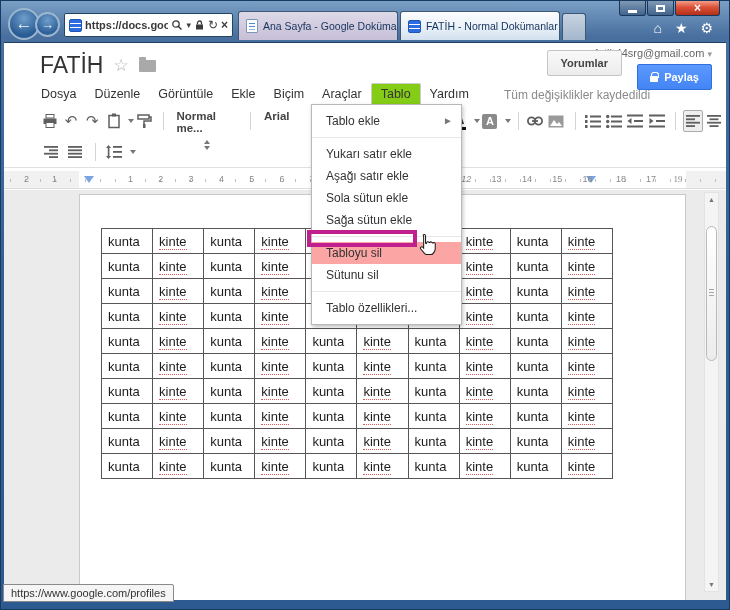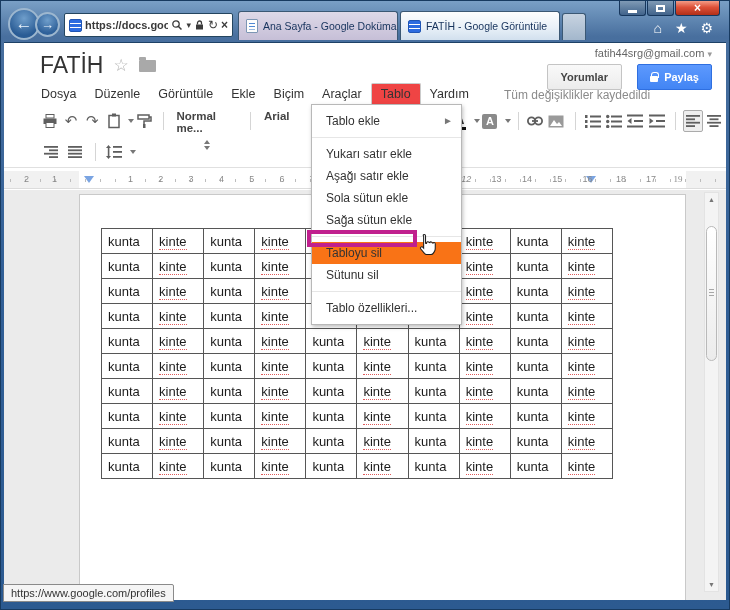--- a/index.html
+++ b/index.html
@@ -49,29 +49,29 @@
   .viewport{position:absolute;left:3px;right:3px;top:41px;bottom:9px;background:#fff;border-top:1px solid #1d4166;overflow:hidden;}
 
   
   .doc-title{position:absolute;left:36px;top:9px;font-size:23px;color:#333;display:flex;align-items:center;gap:10px;}
   .doc-title .star{color:#b0b0b0;font-size:17px;}
   .folder-ic{width:17px;height:12px;background:#a9a9a9;border-radius:1px;position:relative;}
   .folder-ic:before{content:"";position:absolute;left:0;top:-3px;width:7px;height:3px;background:#a9a9a9;border-radius:1px 1px 0 0;}
   .account{position:absolute;right:14px;top:4px;font-size:11px;color:#666;}
   .account .caret{color:#999;font-size:9px;}
   .btn{display:flex;align-items:center;justify-content:center;border-radius:2px;font-size:11px;font-weight:bold;height:26px;}
-  .btn-comments{position:absolute;right:104px;top:21px;padding:0 13px;color:#444;background:linear-gradient(#f9f9f9,#ececec);border:1px solid #c4c4c4;}
+  .btn-comments{position:absolute;right:104px;top:7px;padding:0 13px;color:#444;background:linear-gradient(#f9f9f9,#ececec);border:1px solid #c4c4c4;}
   .btn-share{position:absolute;right:14px;top:21px;padding:0 12px;gap:6px;color:#fff;background:linear-gradient(#5d99fe,#4285f4);border:1px solid #2f6fe0;}
   .lock-ic{width:8px;height:6px;background:#fff;border-radius:1px;position:relative;margin-top:3px;}
   .lock-ic:before{content:"";position:absolute;top:-4px;left:1px;width:6px;height:5px;border:1.5px solid #fff;border-bottom:none;border-radius:3px 3px 0 0;}
 
   
   .menubar{position:absolute;left:28px;top:40px;height:22px;display:flex;align-items:flex-end;font-size:12.5px;color:#333;}
   .mbi{padding:3px 9px 4px;cursor:default;}
-  .mbi.active{border:1px solid #cbcbcb;border-bottom:none;background:#ef4444;border-radius:2px 2px 0 0;}
+  .mbi.active{border:1px solid #cbcbcb;border-bottom:none;background:#84cc16;border-radius:2px 2px 0 0;}
   .save-status{position:absolute;left:500px;top:45px;font-size:12px;color:#8a8a8a;}
 
   
   .tbrow{position:absolute;left:0;right:0;display:flex;align-items:center;}
   .tbrow1{top:63px;height:30px;padding-left:36px;}
   .tbrow2{top:94px;height:30px;padding-left:36px;border-bottom:1px solid #e0e0e0;height:31px;}
   .ti{display:flex;align-items:center;justify-content:center;width:22px;height:22px;color:#5f5f5f;font-size:15px;margin-right:2px;border-radius:2px;}
   .ti.selected{border:1px solid #ababab;background:#eee;}
   .tsep{width:1px;height:18px;background:#d5d5d5;margin:0 7px;}
   .tdrop{display:flex;align-items:center;gap:6px;font-size:11.5px;font-weight:bold;color:#444;padding:0 6px;height:22px;flex-direction:column;}
@@ -105,21 +105,21 @@
   .vs-arrow{position:absolute;left:0;right:0;text-align:center;color:#777;font-size:7px;}
   .vs-up{top:3px;} .vs-down{bottom:3px;}
   .vs-thumb{position:absolute;left:1px;width:11px;top:33px;height:135px;background:linear-gradient(#fff,#ececec);
     border:1px solid #b9b9b9;border-radius:7px;}
   .vs-grip{position:absolute;left:2px;right:2px;top:62px;height:1px;background:#a7a7a7;box-shadow:0 3px 0 #a7a7a7,0 6px 0 #a7a7a7;}
 
   
   .popup{position:absolute;left:310px;top:103px;width:151px;background:#fff;border:1px solid #b8b8b8;
     box-shadow:1px 2px 4px rgba(0,0,0,.25);padding:5px 0;z-index:50;font-size:12px;color:#333;}
   .popup .mi{height:22px;line-height:22px;padding:0 8px 0 14px;position:relative;white-space:nowrap;}
-  .popup .mi.hl{background:#f97316;}
+  .popup .mi.hl{background:#fca5a5;}
   .popup .mi .sub{position:absolute;right:8px;top:0;color:#777;font-size:10px;}
   .popup .sep{border-top:1px solid #e6e6e6;margin:5px 0;}
 
   
   .annot{position:absolute;left:306px;top:229px;width:110px;height:17px;border:4px solid #c0208e;z-index:60;}
   .cursor-hand{position:absolute;left:416px;top:232px;z-index:70;}
   .status-tip{position:absolute;left:2px;top:583px;height:18px;background:#f5f5f5;border:1px solid #8a8a8a;
     border-radius:0 2px 0 0;display:flex;align-items:center;padding:0 7px;font-size:11px;color:#333;z-index:80;}
 </style>
 </head>
@@ -151,21 +151,21 @@
   <span class="aico">↻</span>
   <span class="aico" style="font-weight:bold;">×</span>
 </div>
 
 <div class="tab tab-inactive">
   <span class="ticon-page"></span>
   <span>Ana Sayfa - Google Dokümanlar</span>
 </div>
 <div class="tab tab-active">
   <span class="favicon-docs"></span>
-  <span>FATİH - Google Görüntüle</span>
+  <span>FATİH - Normal Dokümanlar</span>
 
 </div>
 <div class="tab-stub"></div>
 
 <div class="win-controls">
   <div class="wbtn wbtn-min">
       <span class="glyph-min"></span>
     </div>
   <div class="wbtn wbtn-max">
       <span class="glyph-max"></span>

